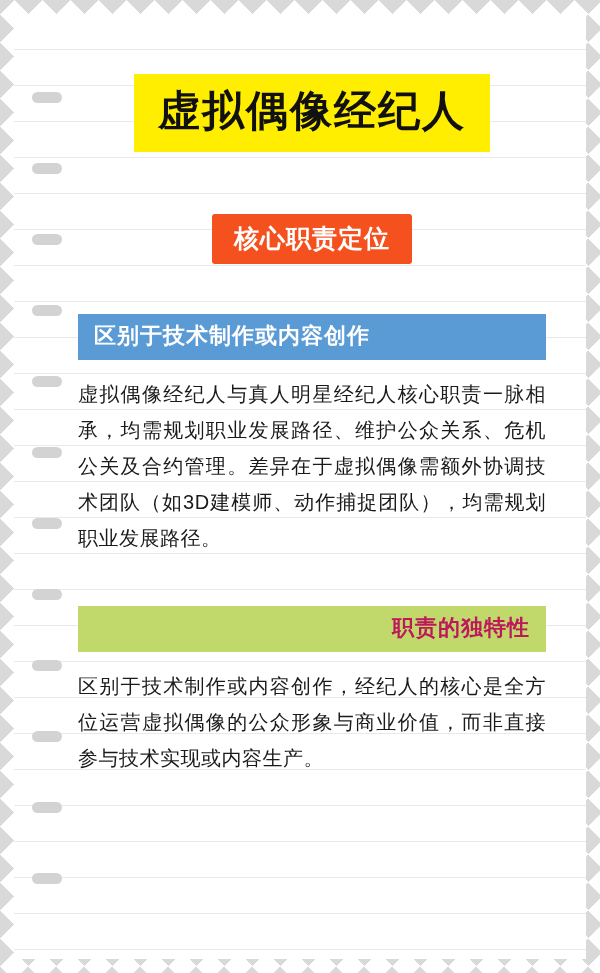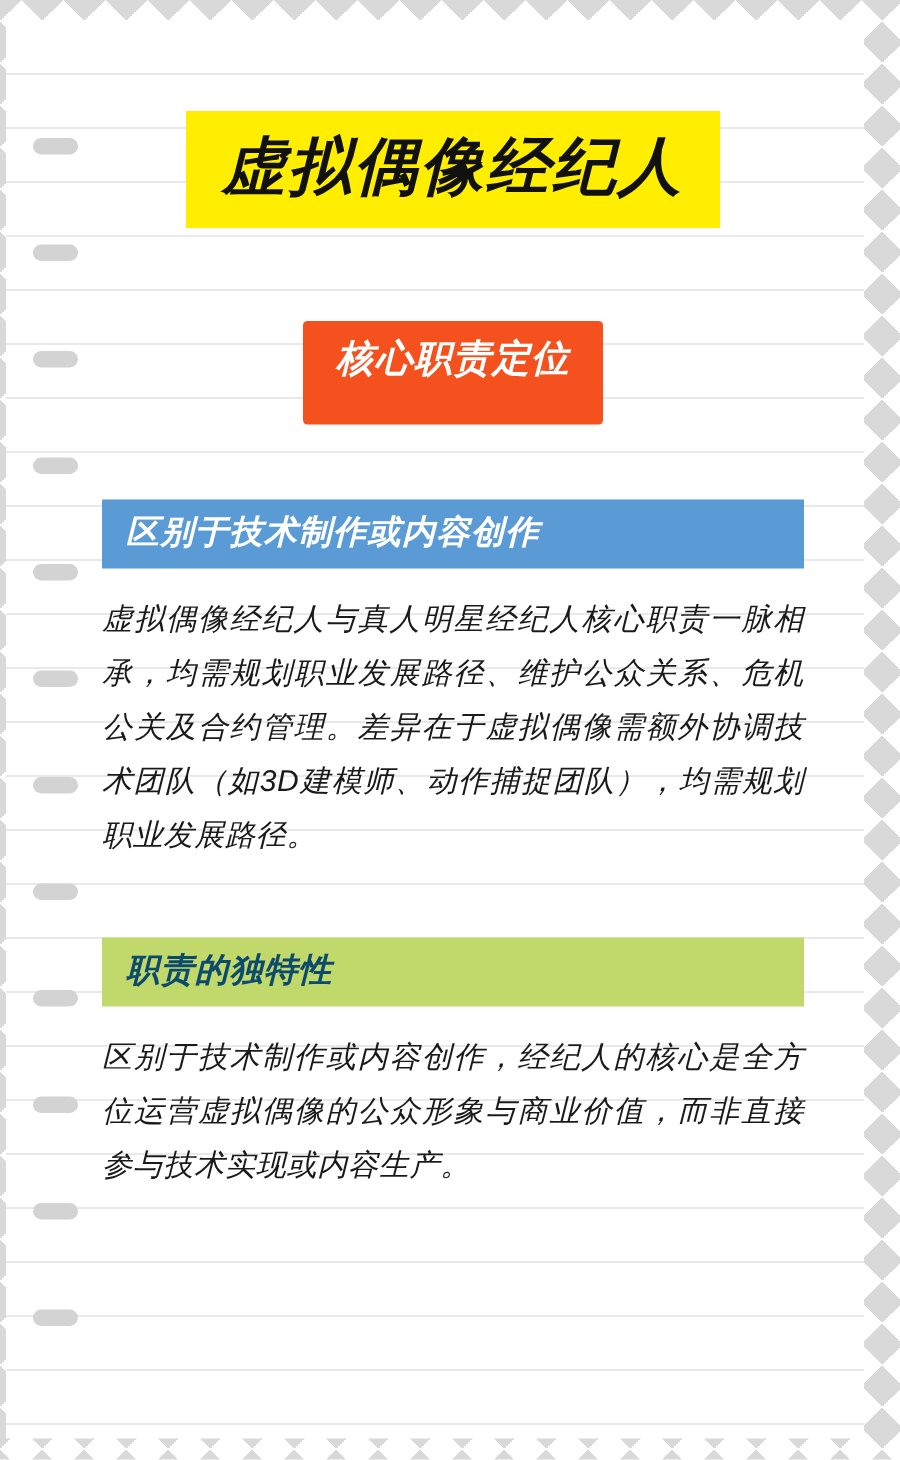--- a/index.html
+++ b/index.html
@@ -26,28 +26,27 @@
       linear-gradient(315deg, #d9d9d9 25%, transparent 25%),
       linear-gradient(45deg,  #d9d9d9 25%, transparent 25%);
     background-size: 28px 28px;
     background-position: 0 0, 0 0, 0 0, 0 0;
     box-sizing: border-box;
   }
 
   
   .card {
     position: absolute;
-    left: 4px;
+    left: 14px;
     top: 14px;
     width: 572px;
     height: 945px;
     background: #ffffff;
     box-sizing: border-box;
     overflow: hidden;
-    font-style: italic;
   }
   
   .rules {
     position: absolute;
     left: 0;
     top: 0;
     right: 0;
     bottom: 0;
     background-image: repeating-linear-gradient(
       to bottom,
@@ -109,37 +108,37 @@
     text-align: center;
     margin-top: 62px;
   }
   .section-pill {
     display: inline-block;
     background: #f4511e;
     color: #ffffff;
     font-size: 25px;
     font-weight: bold;
     letter-spacing: 1px;
-    padding: 8px 22px 28px 22px;
+    padding: 8px 22px 9px 22px;
     border-radius: 3px;
   }
 
   
   .subhead {
     margin-top: 50px;
     color: #ffffff;
     font-size: 22px;
     font-weight: bold;
     letter-spacing: 1px;
     padding: 7px 16px 9px 16px;
     box-sizing: border-box;
     width: 100%;
   }
   .subhead.blue  { background: #5b9bd5; }
-  .subhead.green { background: #c1d96b; color: #0c4a6e; }
+  .subhead.green { background: #c1d96b; color: #be185d; text-align: right; }
 
   
   .para {
     margin-top: 16px;
     font-size: 20px;
     line-height: 36px;
     color: #1a1a1a;
     text-align: justify;
     letter-spacing: 0.5px;
   }

